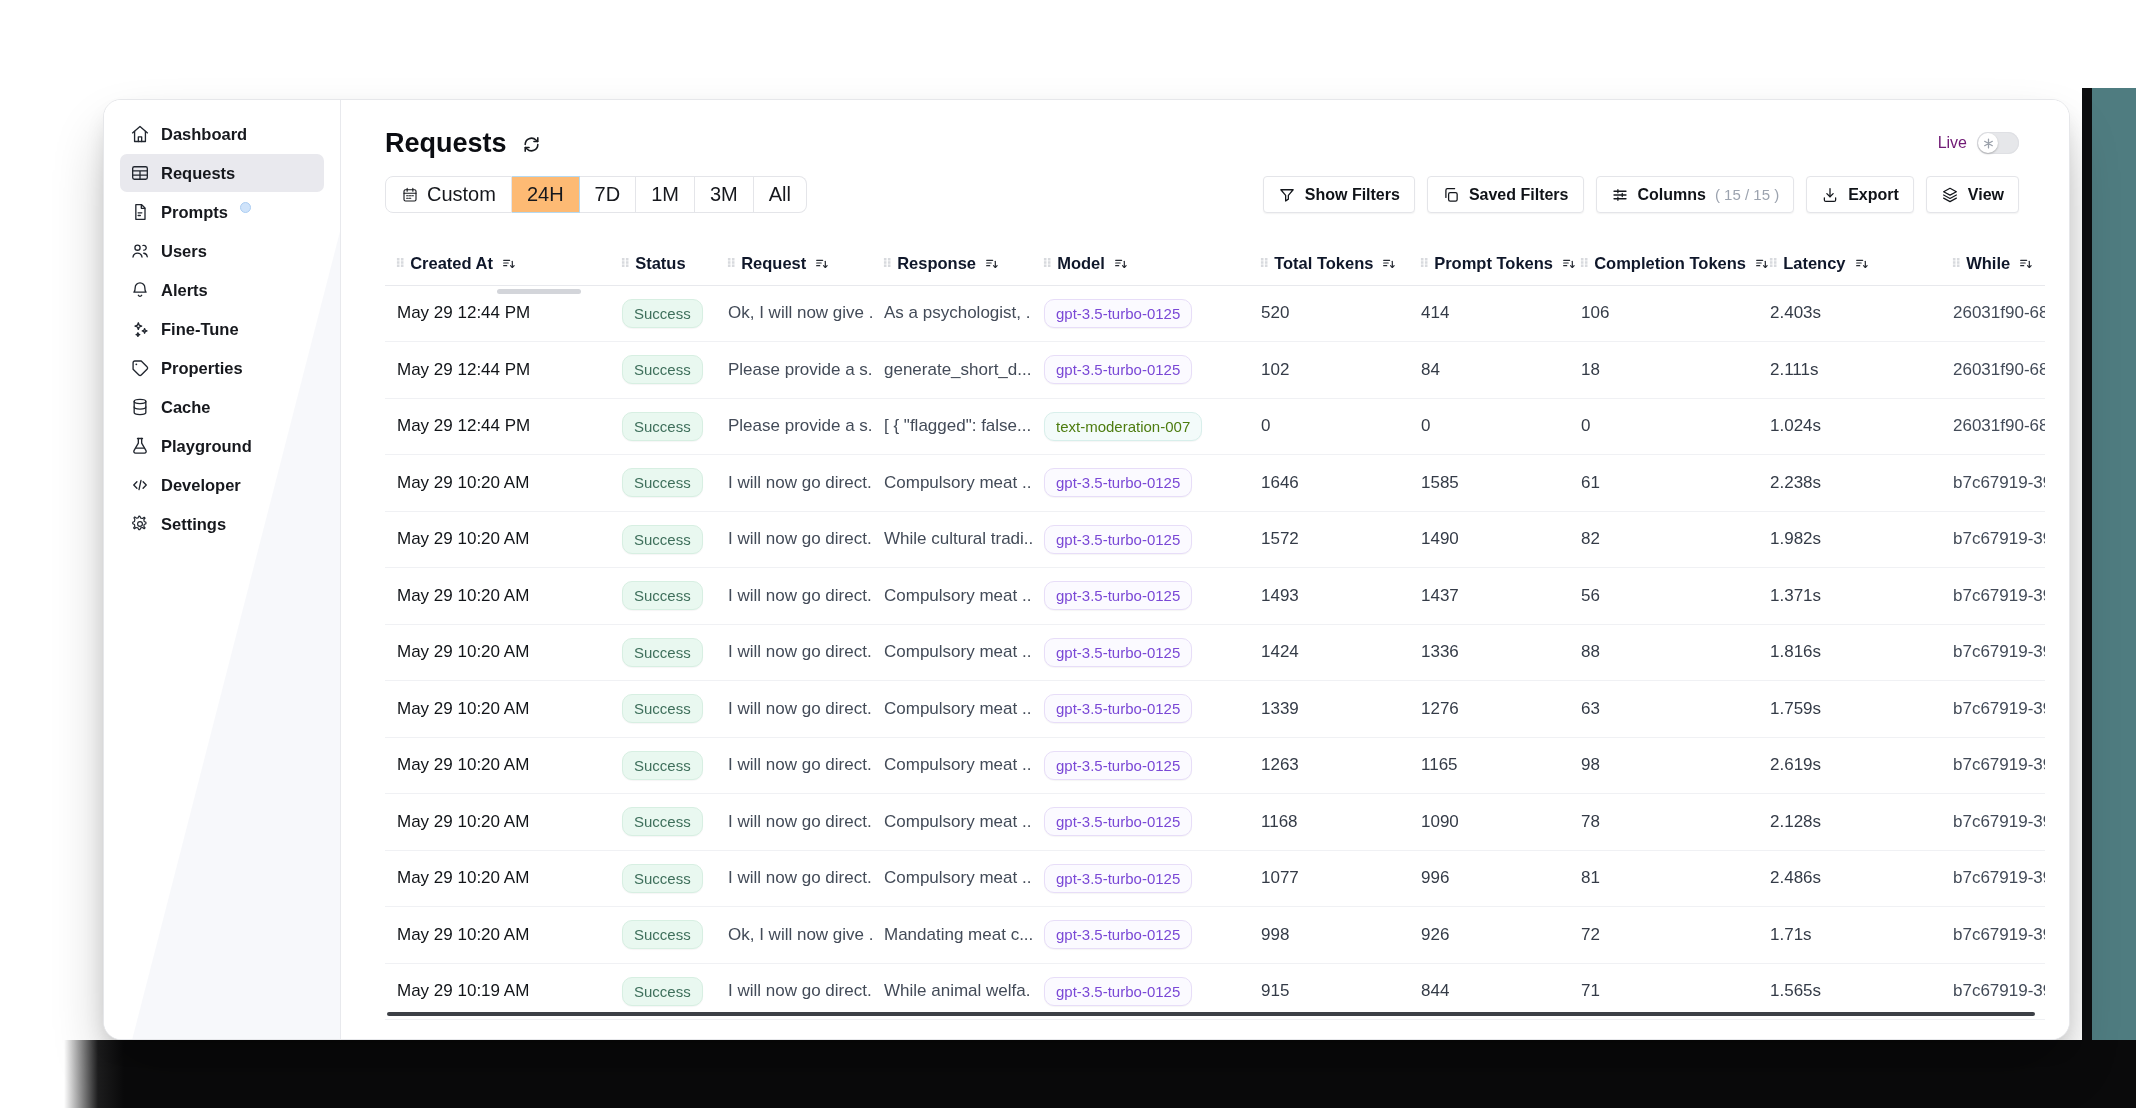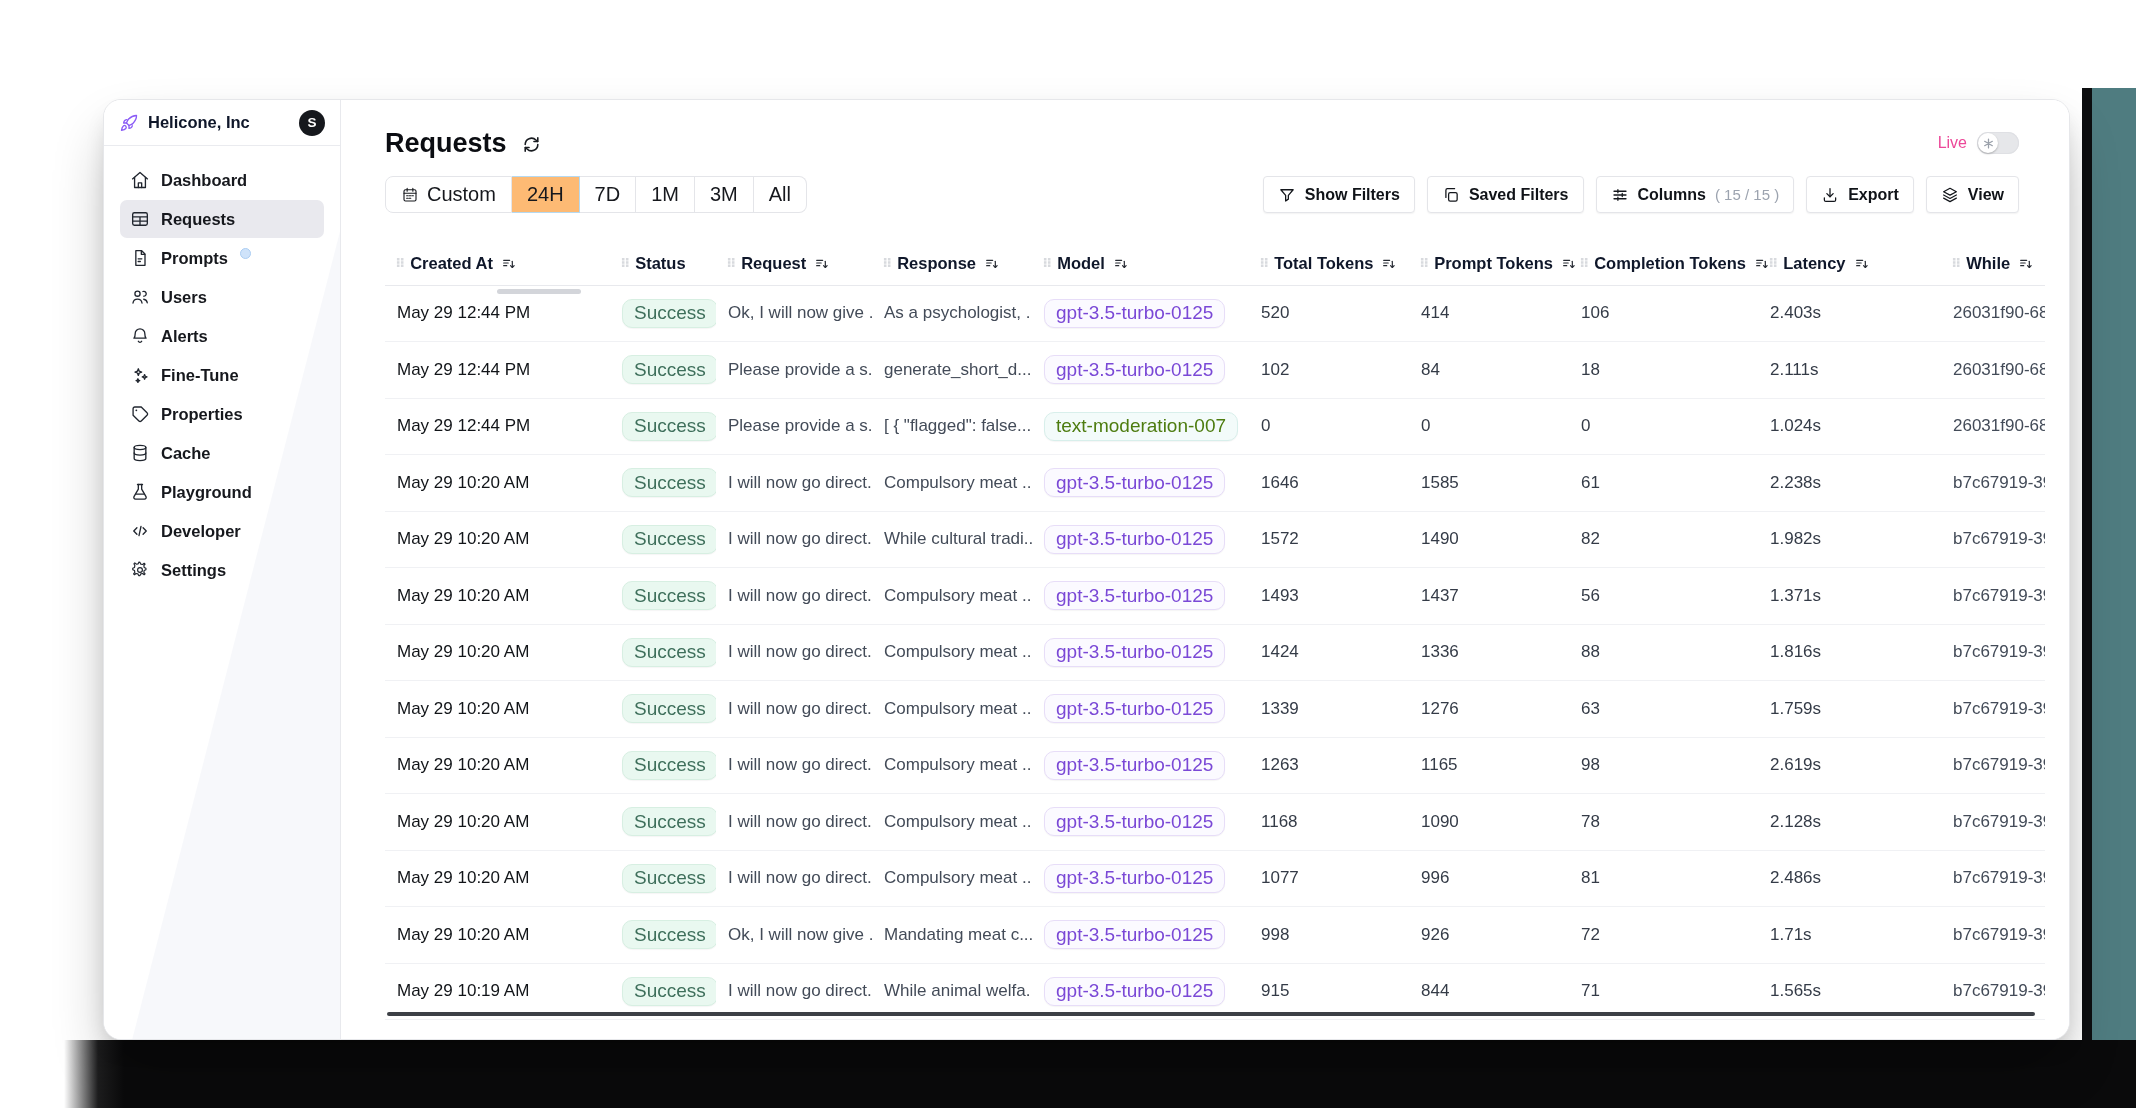--- a/index.html
+++ b/index.html
@@ -35,21 +35,21 @@
   .side-item svg{width:20px;height:20px;}
   .badge-dot{width:11px;height:11px;border-radius:50%;background:#cfe3fa;border:1px solid #abcdf2;
     margin-left:1px;margin-top:-10px;flex:none;}
 
   
   .main{flex:1;min-width:0;position:relative;background:#fff;}
   .main-hd{display:flex;align-items:center;gap:14px;padding:26px 50px 0 44px;}
   .page-title{margin:0;font-size:27px;line-height:34px;font-weight:700;color:#0b0d12;}
   .refresh-btn{width:21px;height:21px;color:#181b20;cursor:pointer;margin-top:3px;display:flex;}
   .live-wrap{margin-left:auto;display:flex;align-items:center;gap:10px;}
-  .live-label{font-size:16px;font-weight:500;color:#ec4899;}
+  .live-label{font-size:16px;font-weight:500;color:#701a75;}
   .toggle{width:42px;height:22px;border-radius:11px;background:#e6e7ea;position:relative;cursor:pointer;
     box-shadow:inset 0 0 0 1px #dfe0e4;flex:none;}
   .knob{position:absolute;left:1px;top:1px;width:20px;height:20px;border-radius:50%;background:#fff;
     box-shadow:0 1px 2px rgba(0,0,0,.25);display:flex;align-items:center;justify-content:center;color:#9aa0aa;}
 
   .toolbar{display:flex;align-items:center;padding:16px 50px 0 44px;}
   .seg-group{display:flex;}
   .seg{height:37px;display:flex;align-items:center;gap:8px;padding:0 15px;background:#fff;
     border:1px solid #e4e5e9;border-left-width:0;font-size:20px;font-weight:500;color:#16181d;
     cursor:pointer;white-space:nowrap;}
@@ -70,51 +70,39 @@
   th{height:42px;text-align:left;vertical-align:middle;font-size:16.5px;font-weight:600;color:#0f172a;
     padding:0 6px 0 10px;border-bottom:1px solid #e8e9ed;white-space:nowrap;cursor:pointer;}
   .hcell{display:flex;align-items:center;gap:6px;}
   .dots{color:#d8dade;font-size:13px;font-family:"DejaVu Sans",sans-serif;letter-spacing:-1px;flex:none;}
   .sort-ic{width:16px;height:16px;color:#272b33;display:flex;flex:none;margin-left:2px;}
   td{height:56.5px;font-size:17px;color:#434b58;padding:0 6px 0 12px;border-bottom:1px solid #f0f1f4;
     white-space:nowrap;overflow:hidden;vertical-align:middle;}
   td.created{color:#111418;font-weight:500;}
   td.num{color:#343b47;}
   .badge{display:inline-flex;align-items:center;height:29px;padding:0 11px;border-radius:10px;
-    font-size:19px;font-weight:500;box-shadow:0 1px 1px rgba(0,0,0,.04);}
+    font-size:15px;font-weight:500;box-shadow:0 1px 1px rgba(0,0,0,.04);}
   .b-success{background:#e9f8f0;color:#3e6f5b;border:1px solid #d7efe2;}
   .b-purple{background:#fbfaff;color:#7a48d6;border:1px solid #e7ddf8;}
   .b-teal{background:#f3fbfa;color:#4d7c0f;border:1px solid #d8efeb;}
   .thumb-top{position:absolute;left:112px;top:46px;width:84px;height:5px;border-radius:3px;
     background:#d3d5da;cursor:pointer;}
   .thumb-bottom{position:absolute;left:2px;top:769px;width:1648px;height:4px;border-radius:2px;
     background:rgba(18,22,29,.82);cursor:pointer;}
 </style>
 </head>
 <body>
 
 <div class="bg-strip-right"></div>
 <div class="bg-band-bottom"></div>
 
 <div class="app">
 
   <aside class="sidebar">
     <div class="watermark"></div>
-    <div class="side-header">
-      <span class="brand-icon">
-          <svg viewBox="0 0 24 24" fill="none" stroke="currentColor" stroke-width="1.6" stroke-linecap="round" stroke-linejoin="round" style="width:100%;height:100%">
-            <path d="M5.2 15.6c-1.6 1.3-2.2 5.2-2.2 5.2s3.9-.6 5.2-2.2c.7-.9.6-2.2-.2-3-.8-.8-2-.8-2.8 0z"></path>
-            <path d="M12 15 9 12c.6-1.6 1.3-3 2.2-4.4C14.6 4.2 18 2.9 21 3c.1 3-1.2 6.4-4.6 9.8-1.4.9-2.9 1.6-4.4 2.2z"></path>
-            <path d="M9 12H5.5s.4-2.4 1.6-3.2C8.4 7.9 9.5 8 9.5 8"></path>
-            <path d="M12 15v3.5s2.4-.4 3.2-1.6c.9-1.3.8-2.4.8-2.4"></path>
-          </svg>
-        </span>
-      <span class="brand-name">Helicone, Inc</span>
-      <span class="avatar">S</span>
-    </div>
     <nav id="sidebar-nav">
         <div class="side-item">
           <span class="ic">
             <svg viewBox="0 0 24 24" fill="none" stroke="currentColor" stroke-width="1.6" stroke-linecap="round" stroke-linejoin="round" style="width:100%;height:100%">
               <path d="M3 10.7 12 3l9 7.7"></path>
               <path d="M5.5 8.8V21h13V8.8"></path>
               <path d="M10 21v-5.5h4V21"></path>
             </svg>
           </span>
           <span>Dashboard</span>

